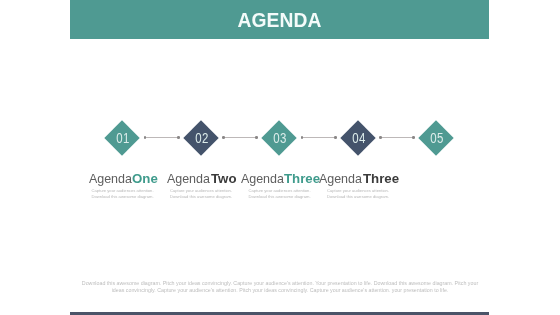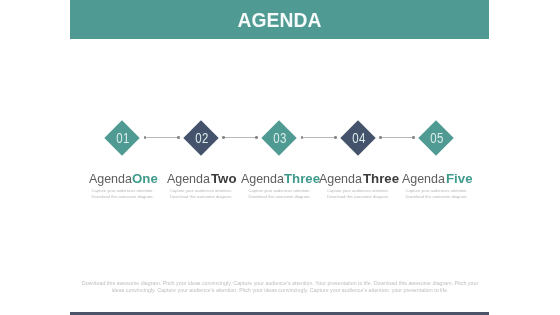--- a/index.html
+++ b/index.html
@@ -107,27 +107,20 @@
       <div class="cap-desc" style="color: rgb(184, 184, 184);">
         <div>Capture your audiences  attention.</div>
         <div>Download this awesome diagram.</div>
       </div>
     </div>
 
     <div class="node" style="left: 436.4px;">
       <div class="diamond" style="background: rgb(79, 154, 146);"></div>
       <div class="dnum">05</div>
     </div>
-    <div class="caption" style="left: 436.5px;">
-      <div class="cap-title" style="color: rgb(94, 94, 94);"><span class="pre">Agenda </span><b style="color: rgb(63, 155, 140);">Five</b></div>
-      <div class="cap-desc" style="color: rgb(184, 184, 184);">
-        <div>Capture your audiences  attention.</div>
-        <div>Download this awesome diagram.</div>
-      </div>
-    </div>
 
   </div>
 
   <div class="footnote">
     <div style="color: rgb(189, 189, 189);">Download this awesome diagram. Pitch your ideas convincingly. Capture your audience's attention. Your presentation to life. Download this awesome diagram. Pitch your</div>
     <div style="color: rgb(189, 189, 189);">ideas convincingly. Capture your audience's attention. Pitch your ideas convincingly. Capture your audience's attention. your presentation to life.</div>
   </div>
 
   <div class="footbar" style="background: rgb(75, 84, 104);"></div>
 </div>

